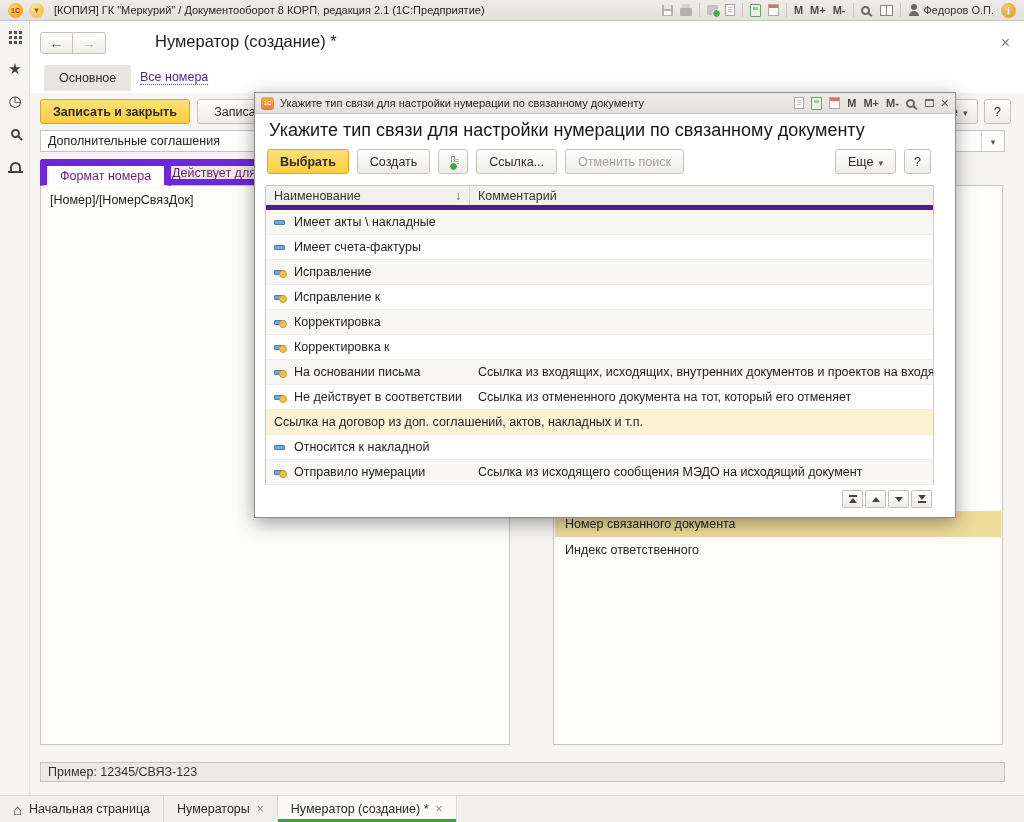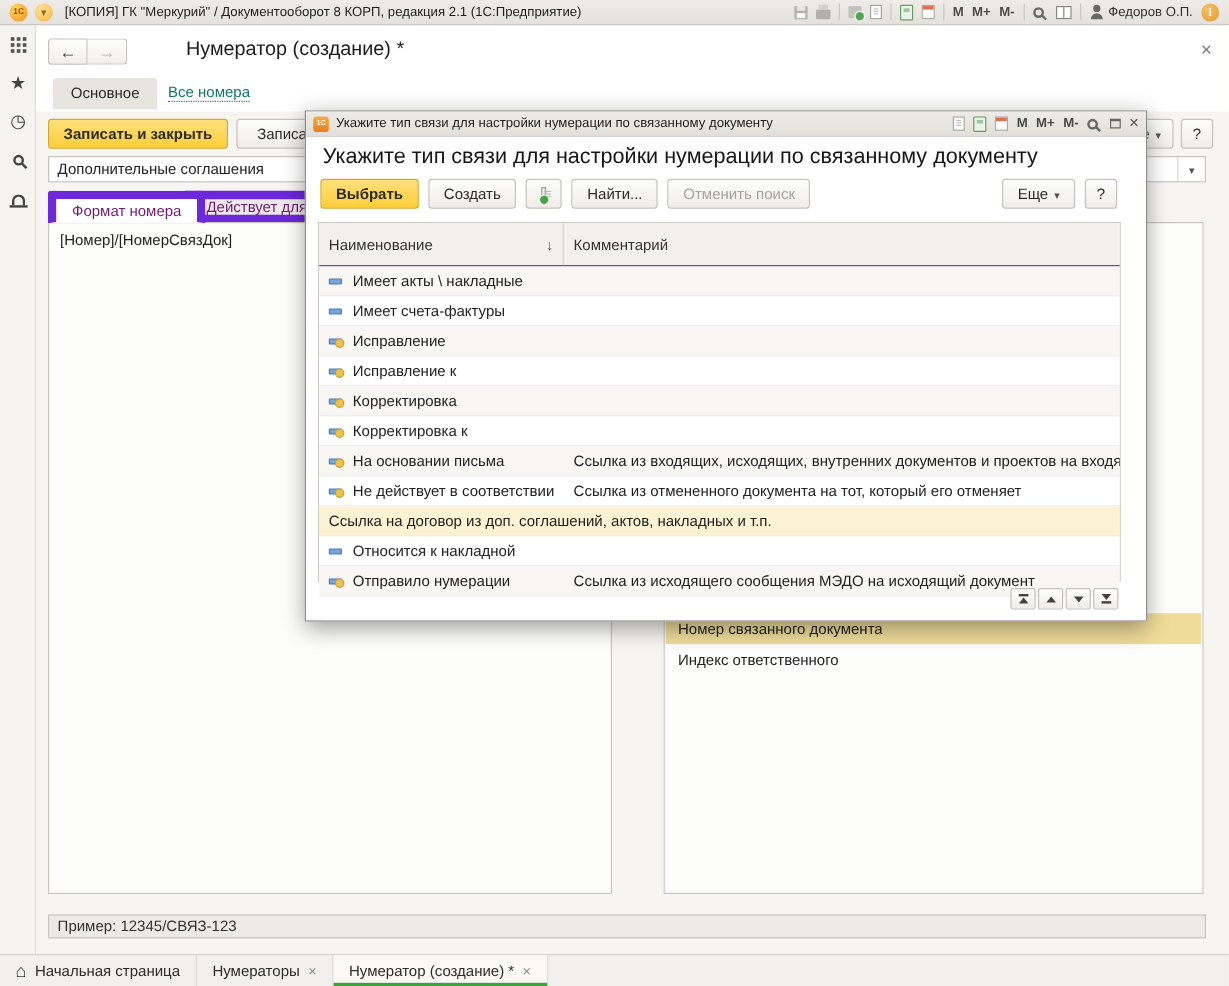--- a/index.html
+++ b/index.html
@@ -58,21 +58,21 @@
   
   .form { position:absolute; left:30px; top:21px; width:994px; height:774px; background:#f7f5f2; }
   .form-header { position:absolute; left:0; top:0; width:994px; height:72px; background:#fff; }
   .nav-group { position:absolute; left:10px; top:11px; display:flex; }
   .nav-btn2 { width:33px; height:22px; background:linear-gradient(#fff,#f0eeea); border:1px solid #c5c2be; display:flex; align-items:center; justify-content:center; font-size:14px; }
   .nav-btn2.back { border-radius:3px 0 0 3px; color:#3a3834; }
   .nav-btn2.fwd { border-radius:0 3px 3px 0; border-left:none; color:#b3b0ac; }
   .form-title { position:absolute; left:125px; top:11px; font-size:16.5px; color:#1c1c1c; }
   .form-close { position:absolute; right:14px; top:13px; font-size:16px; color:#7b7976; cursor:pointer; }
   .tab-osn { position:absolute; left:14px; top:44px; height:26px; padding:0 15px; background:#e8e5e1; border-radius:3px 3px 0 0; display:flex; align-items:center; font-size:12.5px; color:#2b2b2b; }
-  .tab-allnum { position:absolute; left:110px; top:49px; font-size:12.5px; color:#0f766e; border-bottom:1px dotted #3069c4; cursor:pointer; }
+  .tab-allnum { position:absolute; left:110px; top:49px; font-size:12.5px; color:#4c1d95; border-bottom:1px dotted #3069c4; cursor:pointer; }
 
   .btn { height:25px; padding:0 12px; background:linear-gradient(#fdfdfc,#efede9); border:1px solid #c5c2be; border-radius:3px; font-size:12.5px; color:#2b2b2b; display:inline-flex; align-items:center; justify-content:center; gap:5px; cursor:pointer; white-space:nowrap; }
   .btn-primary { background:linear-gradient(#ffe07c,#fbce3a); border-color:#d9a62e; font-weight:bold; }
   .btn-disabled { color:#a6a3a0; }
   .caret::after { content:"▾"; font-size:9px; color:#55534f; }
 
   .cmd-saveclose { position:absolute; left:10px; top:78px; }
   .cmd-save { position:absolute; left:167px; top:78px; width:88px; }
   .cmd-more { position:absolute; left:892px; top:78px; width:56px; }
   .cmd-help { position:absolute; left:954px; top:78px; width:27px; }
@@ -114,21 +114,21 @@
 
   .modal-heading { position:absolute; left:14px; top:27px; font-size:18px; color:#161616; }
   .modal-toolbar { position:absolute; left:12px; top:56px; width:664px; display:flex; gap:8px; align-items:center; }
   .spacer { flex:1; }
   .icon-btn { width:30px; }
   .i-pagecopy { width:10px; height:12px; background:#fff; border:1px solid #97948f; position:relative; }
   .i-pagecopy::before { content:""; position:absolute; left:1px; top:2px; width:6px; height:1px; background:#bcb9b4; box-shadow:0 2px #bcb9b4,0 4px #bcb9b4; }
   .i-pagecopy::after { content:""; position:absolute; right:-4px; bottom:-4px; width:7px; height:7px; border-radius:50%; background:#48a348; border:1px solid #fff; }
 
   .mtable { position:absolute; left:10px; top:92px; width:669px; height:300px; border:1px solid #ccc9c5; background:#fff; }
-  .thead { display:flex; height:36px; background:#f3f1ed; border-bottom:1px solid #4c1d95; font-size:12.5px; color:#333;justify-content:center; }
+  .thead { display:flex; height:24px; background:#f3f1ed; border-bottom:5px solid #4c1d95; font-size:12.5px; color:#333;justify-content:center; }
   .th1 { width:204px; display:flex; align-items:center; padding:0 8px; border-right:1px solid #d8d5d1; }
   .th-sort { margin-left:auto; color:#55534f; font-size:12px; }
   .th2 { flex:1; display:flex; align-items:center; padding:0 8px; }
   .trow { display:flex; height:25px; font-size:12.5px; color:#222; background:#fff; cursor:pointer; }
   .trow:nth-child(even) { background:#f8f7f4; }
   .trow .cname { width:204px; display:flex; align-items:center; gap:9px; padding:0 8px; height:100%; border-bottom:1px solid #efedea; }
   .trow .ccomment { flex:1; display:flex; align-items:center; padding:0 8px; white-space:nowrap; overflow:hidden; border-bottom:1px solid #efedea; }
   .trow.selected { background:#fcf3d4; }
   .trow.selected .cname { background:#fbe093; border:1px solid #e2b54b; border-radius:2px; }
   .link-ico { width:11px; height:5px; background:#79a6d9; border:1px solid #4d7cb2; border-radius:1px; position:relative; flex:none; }
@@ -267,21 +267,21 @@
     </div>
 
     <div class="modal-heading" data-name="dialog-heading">Укажите тип связи для настройки нумерации по связанному документу</div>
 
     <div class="modal-toolbar" data-name="dialog-toolbar">
       <button class="btn btn-primary" data-name="select-button">Выбрать</button>
       <button class="btn" data-name="create-button">Создать</button>
       <button class="btn icon-btn" data-name="copy-button">
           <span class="i-pagecopy" data-name="copy-icon"></span>
         </button>
-      <button class="btn" data-name="find-button">Найти...</button>
+      <button class="btn" data-name="find-button">Ссылка...</button>
       <button class="btn btn-disabled" data-name="cancel-search-button">Отменить поиск</button>
       <span class="spacer" data-name="toolbar-spacer"></span>
       <button class="btn" data-name="dialog-more-button">
           <span data-name="dialog-more-label">Еще</span>
           <span class="caret" data-name="dropdown-caret-icon"></span>
         </button>
       <button class="btn" style="width:27px;" data-name="dialog-help-button">?</button>
     </div>
 
     <div class="mtable" data-name="link-types-table">

